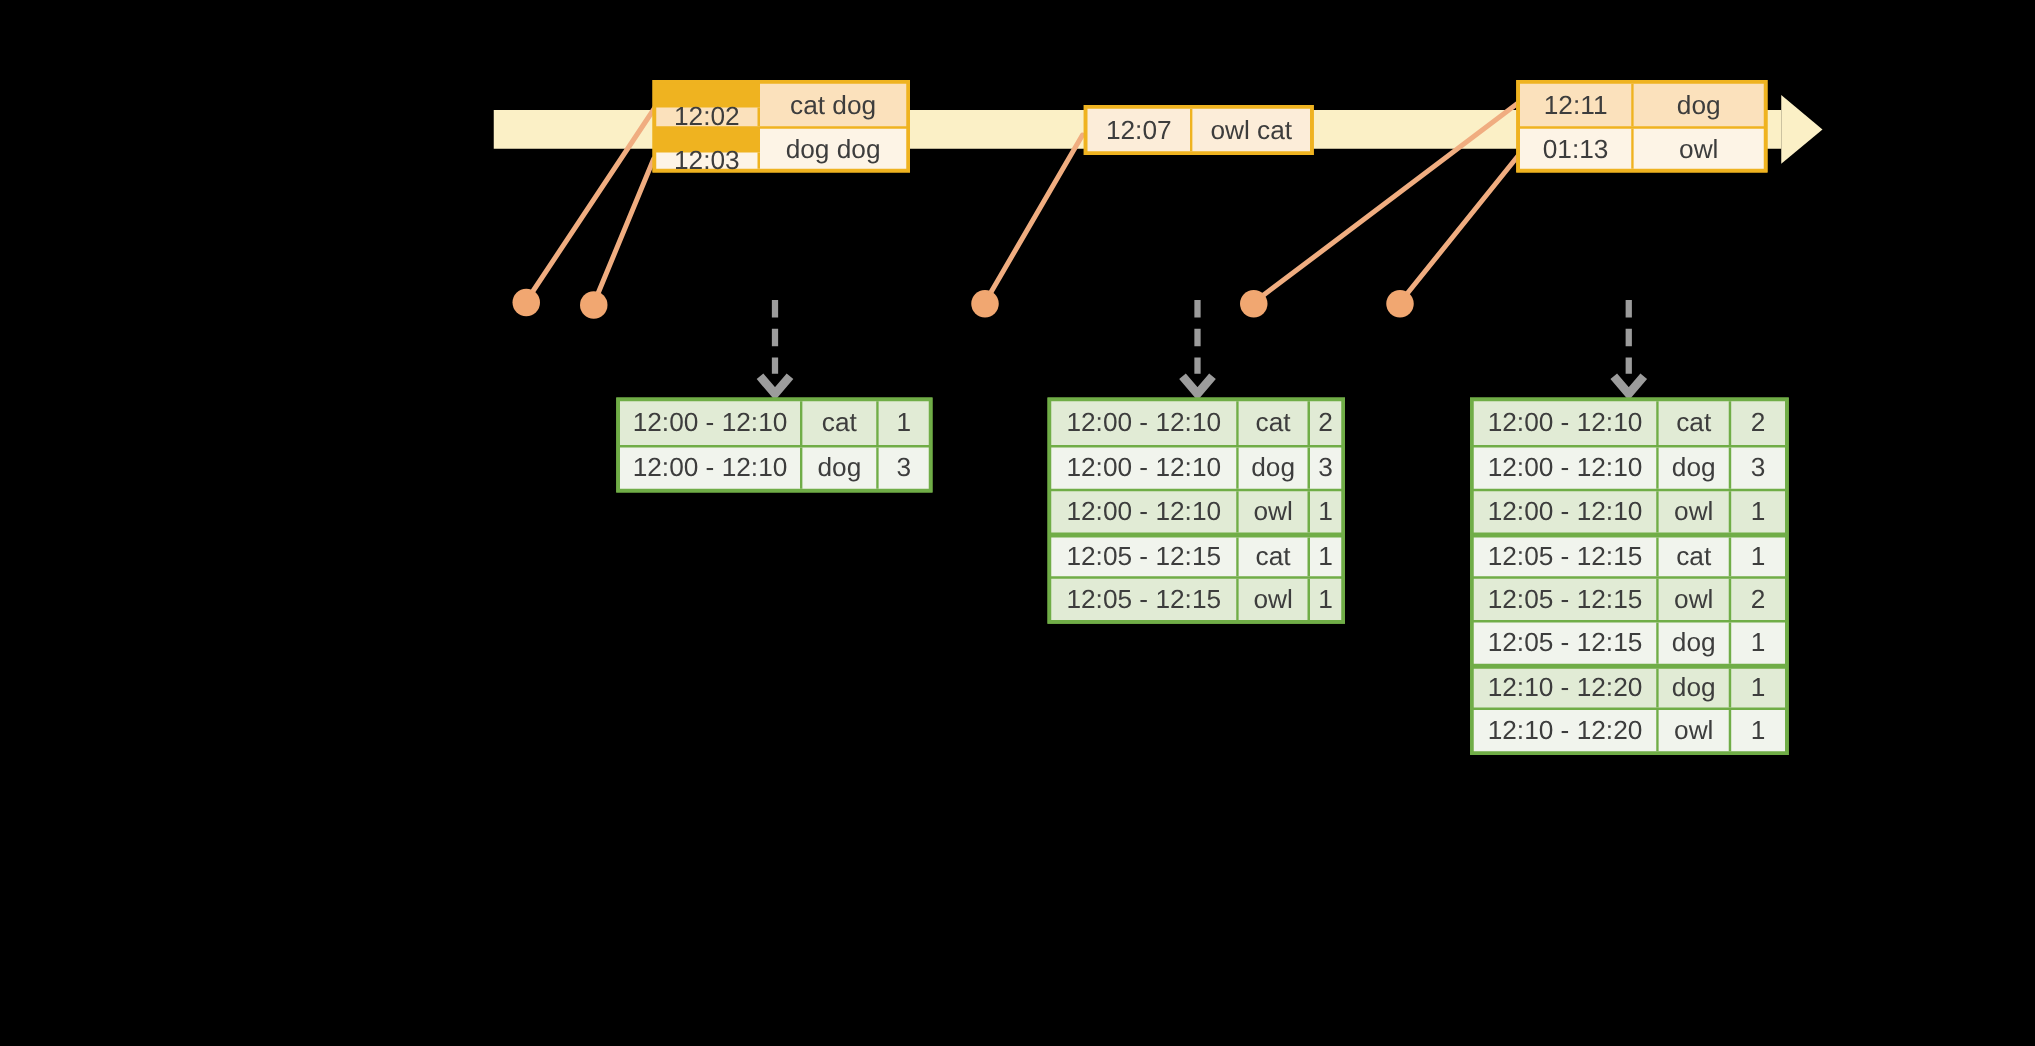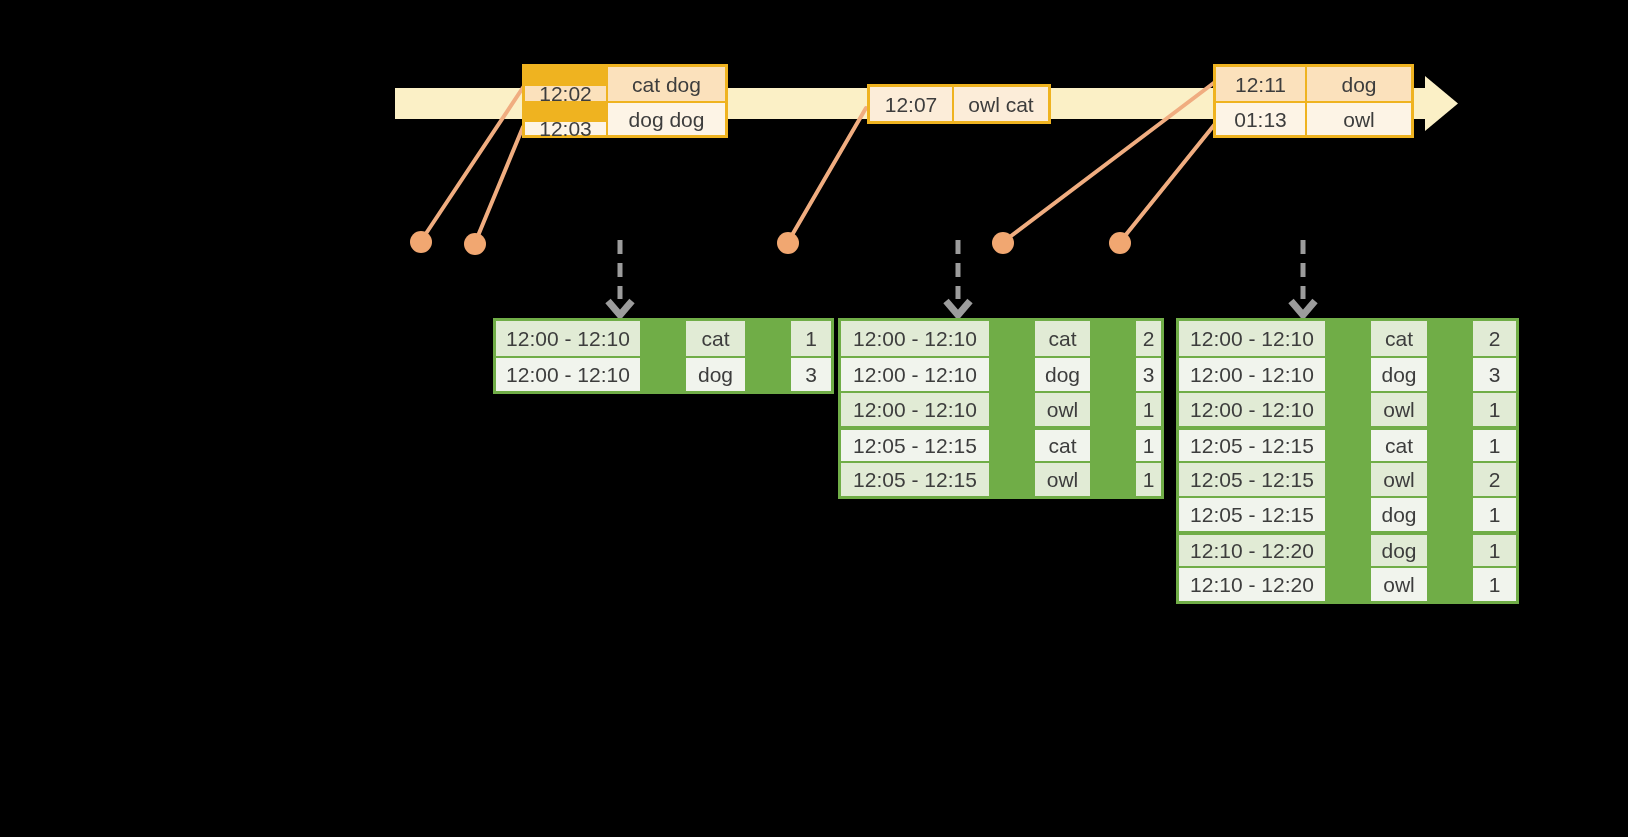--- a/index.html
+++ b/index.html
@@ -40,21 +40,21 @@
   .et1 .time{ width:83px;margin-top:19px; }  .et1 .words{ width:117px; }
   .et2 .time{ width:84px; }  .et2 .words{ width:94px; }
   .et3 .time{ width:91px; }  .et3 .words{ width:104px; }
 
   
   .result-table{
     position:absolute; z-index:2;
     border:3px solid var(--result-border,#70ad47);
     background:var(--result-border,#70ad47);
   }
-  .result-table .r-row{ display:flex; height:35px;gap:44px; }
+  .result-table .r-row{ display:flex; height:35px; }
   .result-table .r-row + .r-row{ border-top:2px solid var(--result-border,#70ad47); }
   .result-table .r-row.group-start{ border-top-width:4px; }
   .result-table .cell{
     display:flex; align-items:center; justify-content:center;
     font-size:21px; line-height:1;
   }
   .result-table .cell.window, .result-table .cell.word{
     border-right:2px solid var(--result-border,#70ad47);
   }
   .result-table .r-row:nth-of-type(odd)  .cell{ background:var(--result-row-dark,#e1ebd5); }

